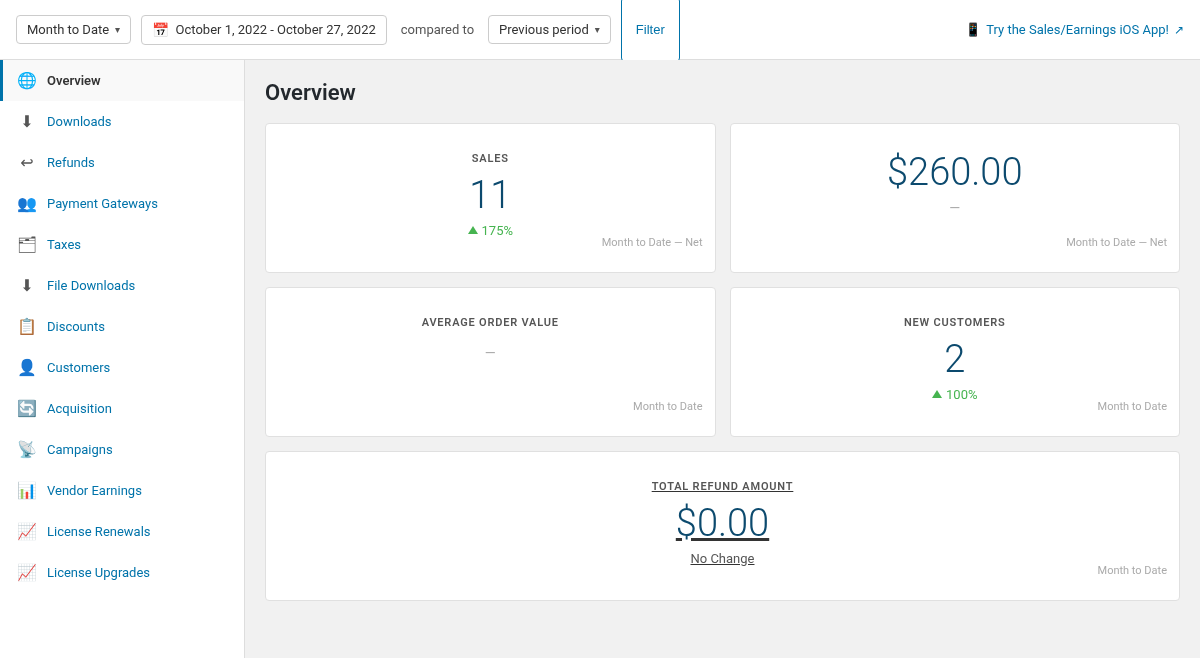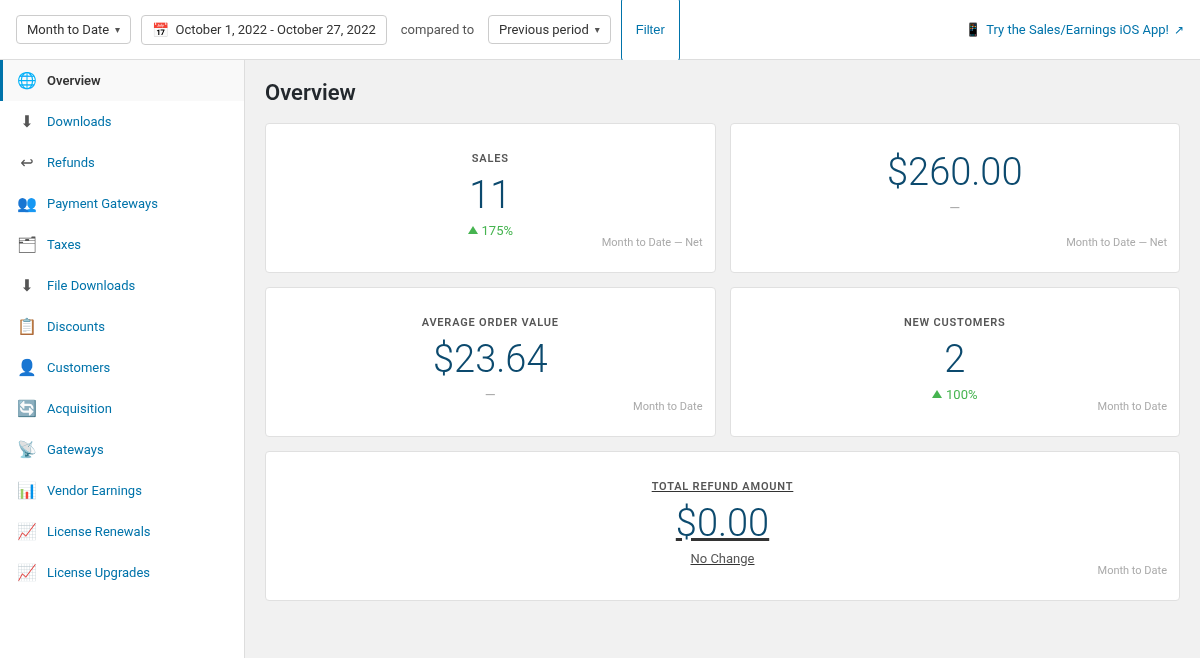--- a/index.html
+++ b/index.html
@@ -155,21 +155,21 @@
       <div class="sidebar-item">
         <span class="si-icon">👤</span>
         <span>Customers</span>
       </div>
       <div class="sidebar-item">
         <span class="si-icon">🔄</span>
         <span>Acquisition</span>
       </div>
       <div class="sidebar-item">
         <span class="si-icon">📡</span>
-        <span>Gateways</span>
+        <span>Campaigns</span>
       </div>
       <div class="sidebar-item">
         <span class="si-icon">📊</span>
         <span>Vendor Earnings</span>
       </div>
       <div class="sidebar-item">
         <span class="si-icon">📈</span>
         <span>License Renewals</span>
       </div>
       <div class="sidebar-item">
@@ -190,21 +190,20 @@
           </div>
           <div class="card-footer">Month to Date — Net</div>
         </div>
         <div class="card">
           <div class="card-value">$260.00</div>
           <div class="card-dash">—</div>
           <div class="card-footer">Month to Date — Net</div>
         </div>
         <div class="card">
           <div class="card-label">AVERAGE ORDER VALUE</div>
-          <div class="card-value">$23.64</div>
           <div class="card-dash">—</div>
           <div class="card-footer">Month to Date</div>
         </div>
         <div class="card">
           <div class="card-label">NEW CUSTOMERS</div>
           <div class="card-value">2</div>
           <div class="card-trend">
             <span class="arrow-up"></span>
             <span>100%</span>
           </div>

